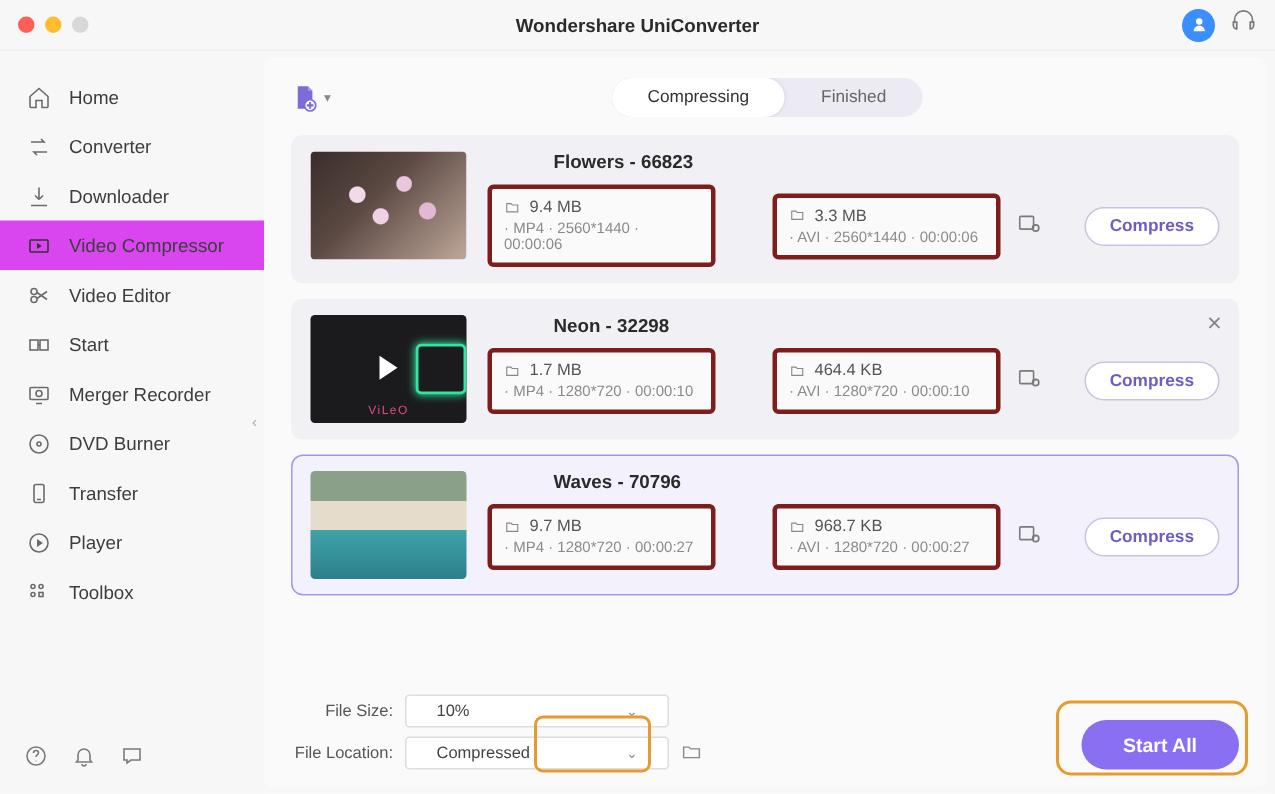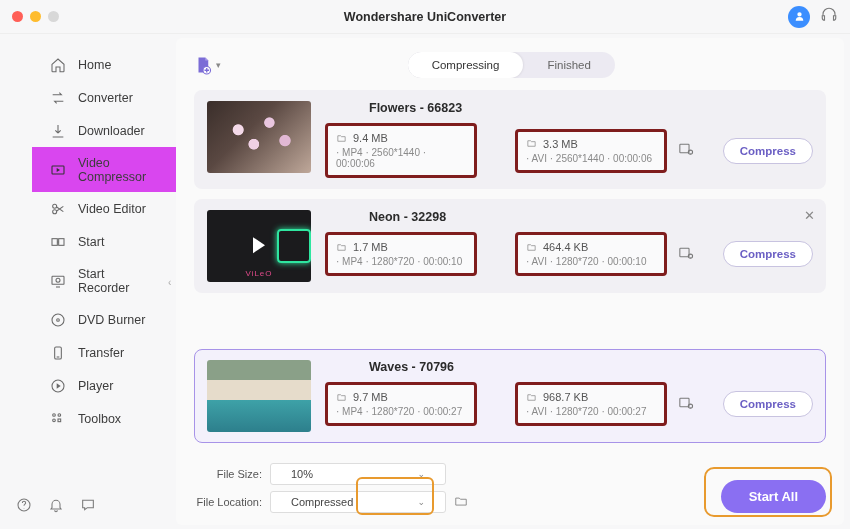--- a/index.html
+++ b/index.html
@@ -10,42 +10,42 @@
 .tl { width: 11px; height: 11px; border-radius: 50%; }
 .tl.r { background: #ff5f57; } .tl.y { background: #febc2e; } .tl.g { background: #d8d8d8; }
 .app-title { position: absolute; left: 0; right: 0; text-align: center; font-size: 12.5px; font-weight: 600; color: #2b2b2b; pointer-events: none; }
 .titlebar-right { position: absolute; right: 12px; display: flex; gap: 10px; align-items: center; }
 .avatar { width: 22px; height: 22px; border-radius: 50%; background: #3b8eff; display: flex; align-items: center; justify-content: center; }
 .avatar svg { width: 13px; height: 13px; fill: #fff; }
 .support-icon svg { width: 18px; height: 18px; stroke: #7a7a7a; fill: none; stroke-width: 1.5; }
 
 .app { display: flex; height: calc(529px - 34px); }
 .sidebar { width: 176px; background: #f7f7f8; display: flex; flex-direction: column; padding-top: 14px; position: relative; }
-.side-item { display: flex; align-items: center; gap: 12px; padding: 8.5px 18px; font-size: 12.5px; color: #3d3d3d; cursor: pointer; margin-left: 32px; }
+.side-item { display: flex; align-items: center; gap: 12px; padding: 8.5px 18px; font-size: 12.5px; color: #3d3d3d; cursor: pointer; }
 .side-item.active { background: #d946ef; font-weight: 400; }
 .side-item .ico { width: 16px; height: 16px; display: flex; align-items: center; justify-content: center; }
 .side-item .ico svg { width: 16px; height: 16px; fill: none; stroke: #6b6b6b; stroke-width: 1.6; }
 .side-item.active .ico svg { stroke: #333; }
 .sidebar-bottom { position: absolute; bottom: 12px; left: 16px; display: flex; gap: 16px; }
 .sidebar-bottom svg { width: 16px; height: 16px; fill: none; stroke: #7a7a7a; stroke-width: 1.6; }
 
 .main { flex: 1; background: #fafafa; border-radius: 6px; margin: 4px 6px 4px 0; position: relative; padding: 12px 18px 0 18px; }
 .collapse-handle { position: absolute; left: -8px; top: 50%; transform: translateY(-50%); font-size: 10px; color: #aaa; }
 
 .top-row { display: flex; align-items: center; height: 30px; margin-bottom: 10px; }
 .addfile { display: flex; align-items: center; gap: 4px; }
 .addfile svg { width: 18px; height: 20px; }
 .addfile .caret { font-size: 9px; color: #888; }
 .segmented { margin: 0 auto; display: flex; background: #eceaf2; border-radius: 14px; height: 26px; overflow: hidden; }
 .seg { padding: 0 24px; font-size: 11.5px; display: flex; align-items: center; color: #666; border-radius: 14px; cursor: pointer; }
 .seg.active { background: #fff; color: #333; box-shadow: 0 0 3px rgba(0,0,0,.12); }
 
 .list { display: flex; flex-direction: column; gap: 10px; }
 .card { background: #f1f0f4; border-radius: 8px; padding: 10px 12px; display: flex; gap: 14px; position: relative; border: 1px solid transparent; }
-.card.selected { border: 1.5px solid #a793e8; background: #f3f1fb; margin-top: 46px; }
+.card.selected { border: 1.5px solid #a793e8; background: #f3f1fb; }
 .card .close { position: absolute; right: 10px; top: 8px; color: #888; font-size: 13px; cursor: pointer; }
 .thumb { width: 104px; height: 72px; border-radius: 3px; background: #2a2a2a; position: relative; overflow: hidden; }
 .thumb.flowers { background: radial-gradient(circle at 30% 40%, #f4d9e8 6%, transparent 7%), radial-gradient(circle at 60% 30%, #e9c6df 6%, transparent 7%), radial-gradient(circle at 45% 60%, #f0d0e4 7%, transparent 8%), radial-gradient(circle at 75% 55%, #e2b8d4 6%, transparent 7%), linear-gradient(135deg, #3a2e2a 0%, #5a4842 40%, #bfa89a 100%); }
 .thumb.neon { background: #1b1b1d; display: flex; align-items: center; justify-content: flex-end; }
 .thumb.neon .neon-tri { width: 34px; height: 34px; border: 2px solid #2fe6a0; border-radius: 4px; position: relative; transform: rotate(0deg); box-shadow: 0 0 6px #2fe6a0; }
 .thumb.neon .play { position: absolute; left: 50%; top: 50%; transform: translate(-50%,-55%); width: 0; height: 0; border-left: 12px solid #fff; border-top: 8px solid transparent; border-bottom: 8px solid transparent; }
 .thumb.neon .txt { position: absolute; bottom: 4px; left: 0; right: 0; text-align: center; font-size: 8px; color: #e04a8a; letter-spacing: 1px; }
 .thumb.waves { background: linear-gradient(180deg, #8aa088 0%, #8aa088 28%, #e6dccb 28%, #e6dccb 55%, #3ea2a8 55%, #2d7f8c 100%); }
 
 .info { flex: 1; display: flex; flex-direction: column; }
@@ -153,21 +153,21 @@
         <span>Start</span>
       </div>
     <div class="side-item">
         <span class="ico">
           <svg viewBox="0 0 24 24">
             <rect x="3" y="5" width="18" height="12" rx="1"></rect>
             <circle cx="12" cy="11" r="3"></circle>
             <path d="M9 21h6"></path>
           </svg>
         </span>
-        <span>Start Recorder</span>
+        <span>Merger Recorder</span>
       </div>
     <div class="side-item">
         <span class="ico">
           <svg viewBox="0 0 24 24">
             <circle cx="12" cy="12" r="9"></circle>
             <circle cx="12" cy="12" r="2"></circle>
           </svg>
         </span>
         <span>DVD Burner</span>
       </div>

